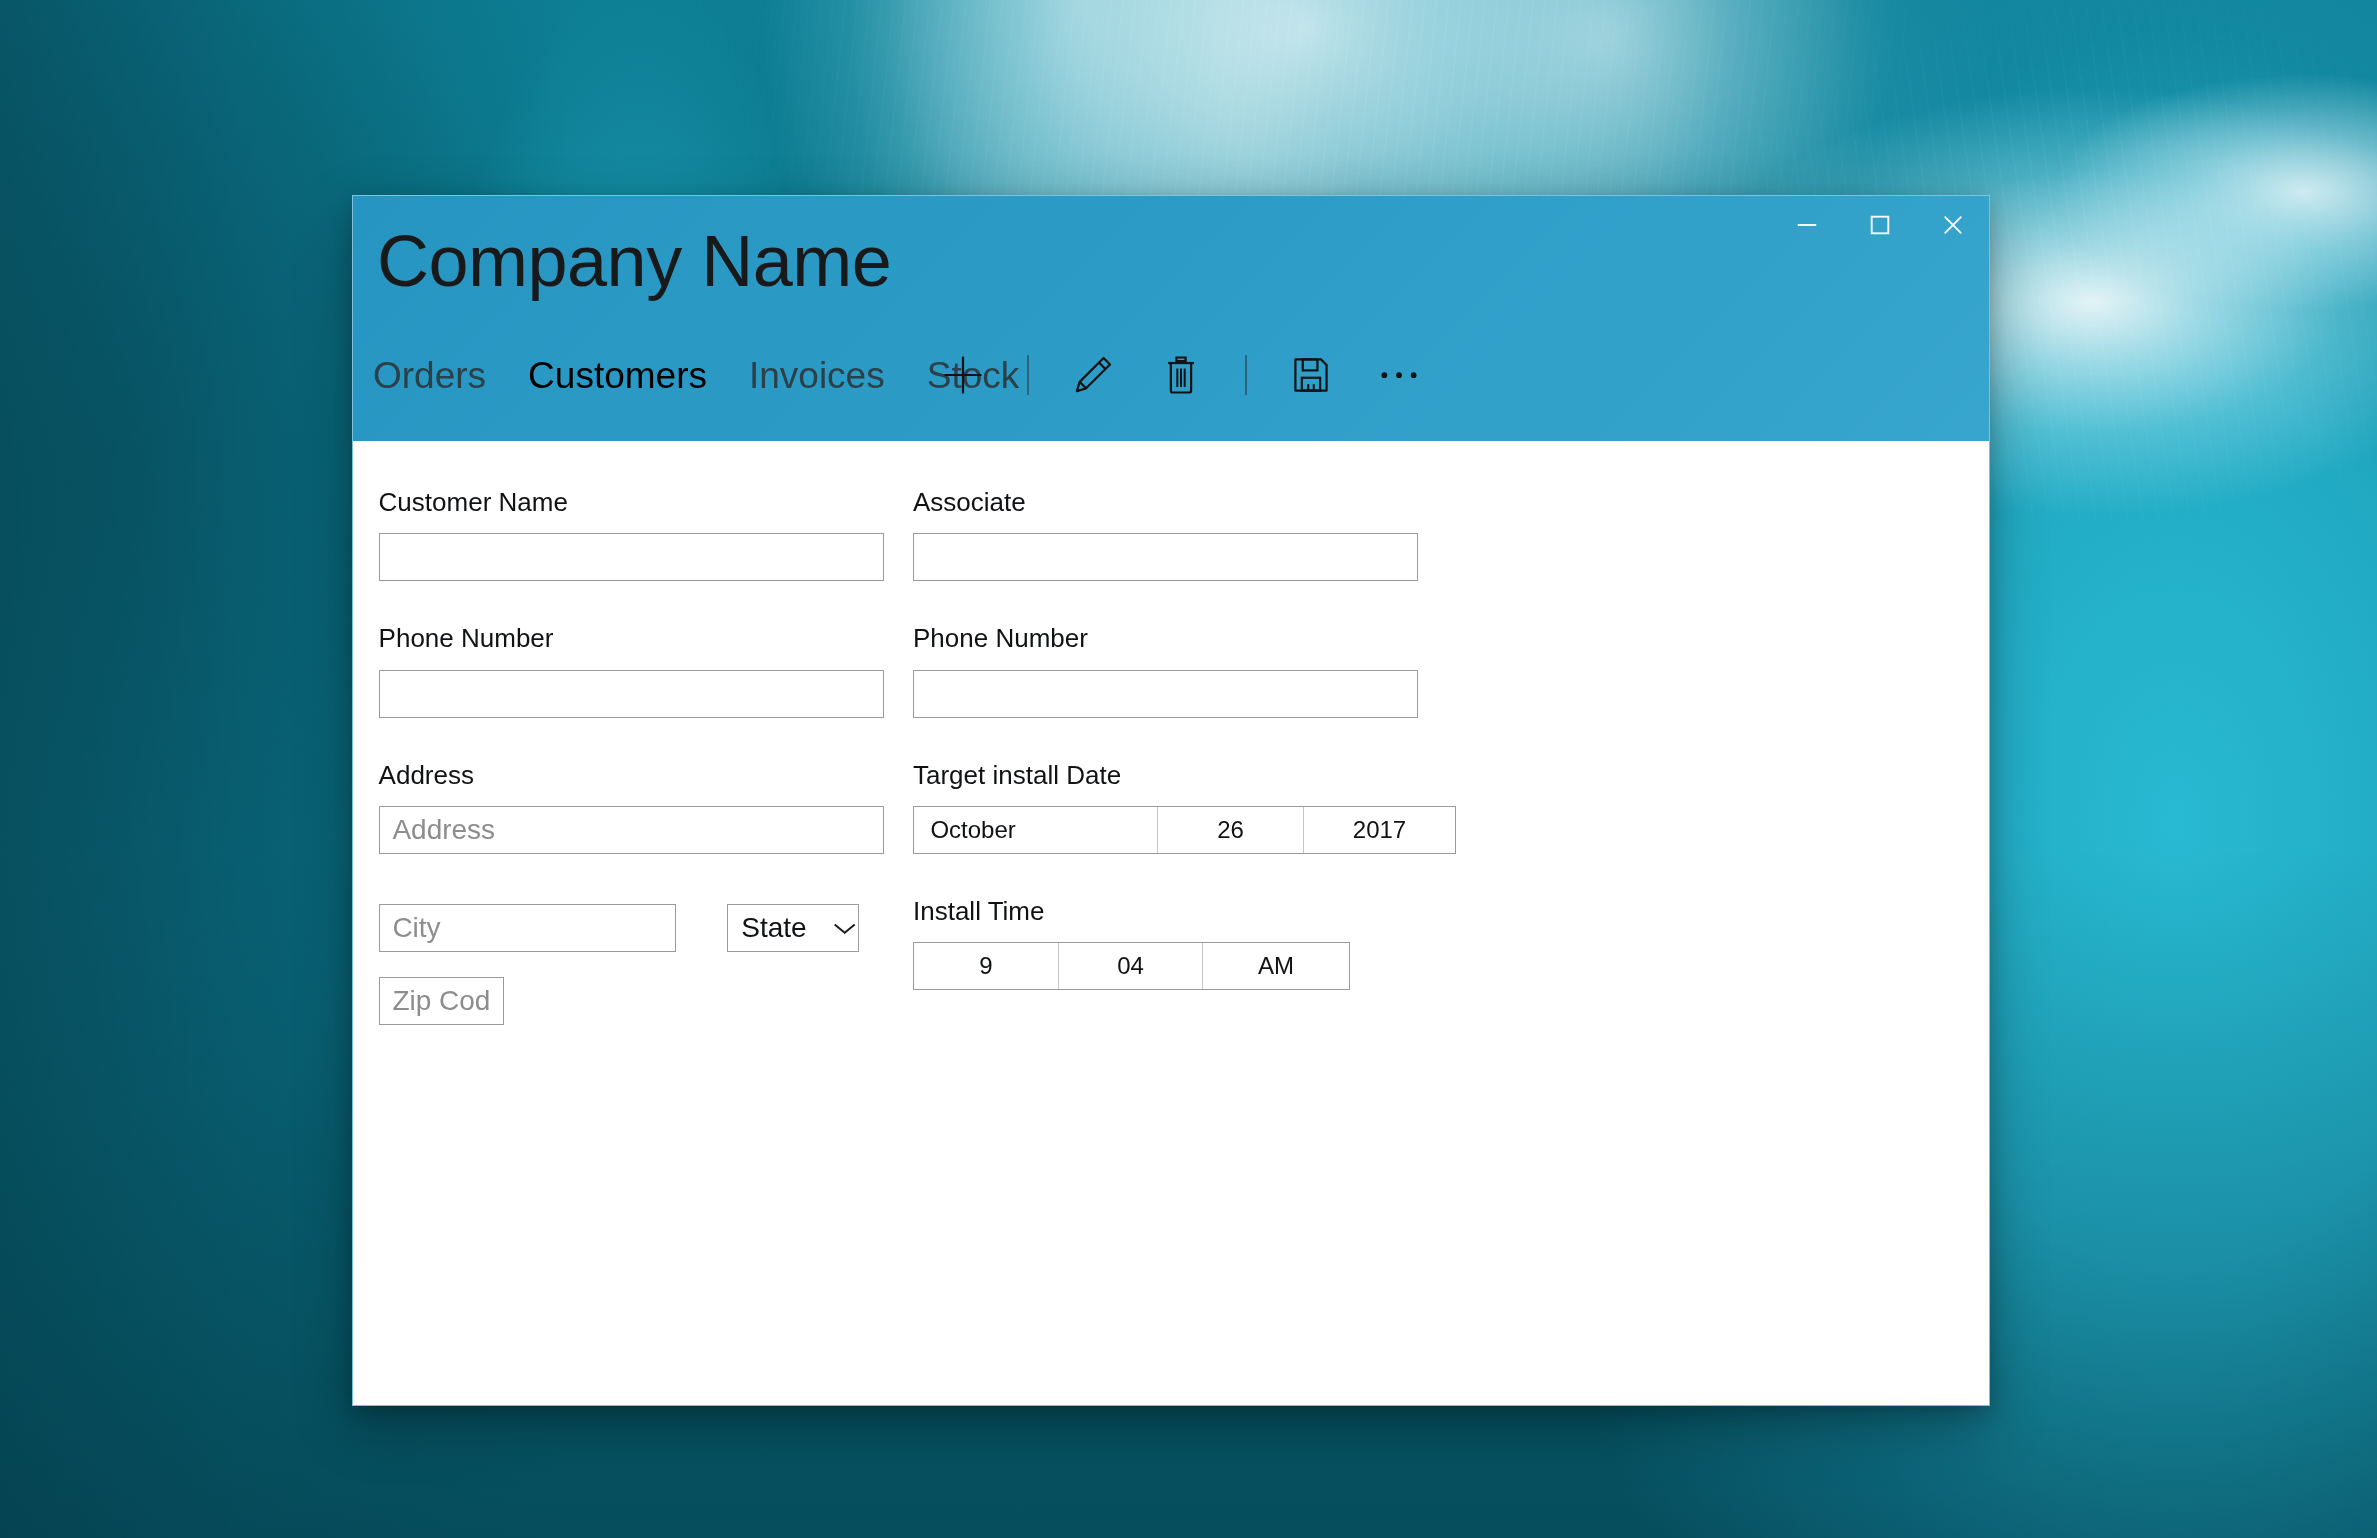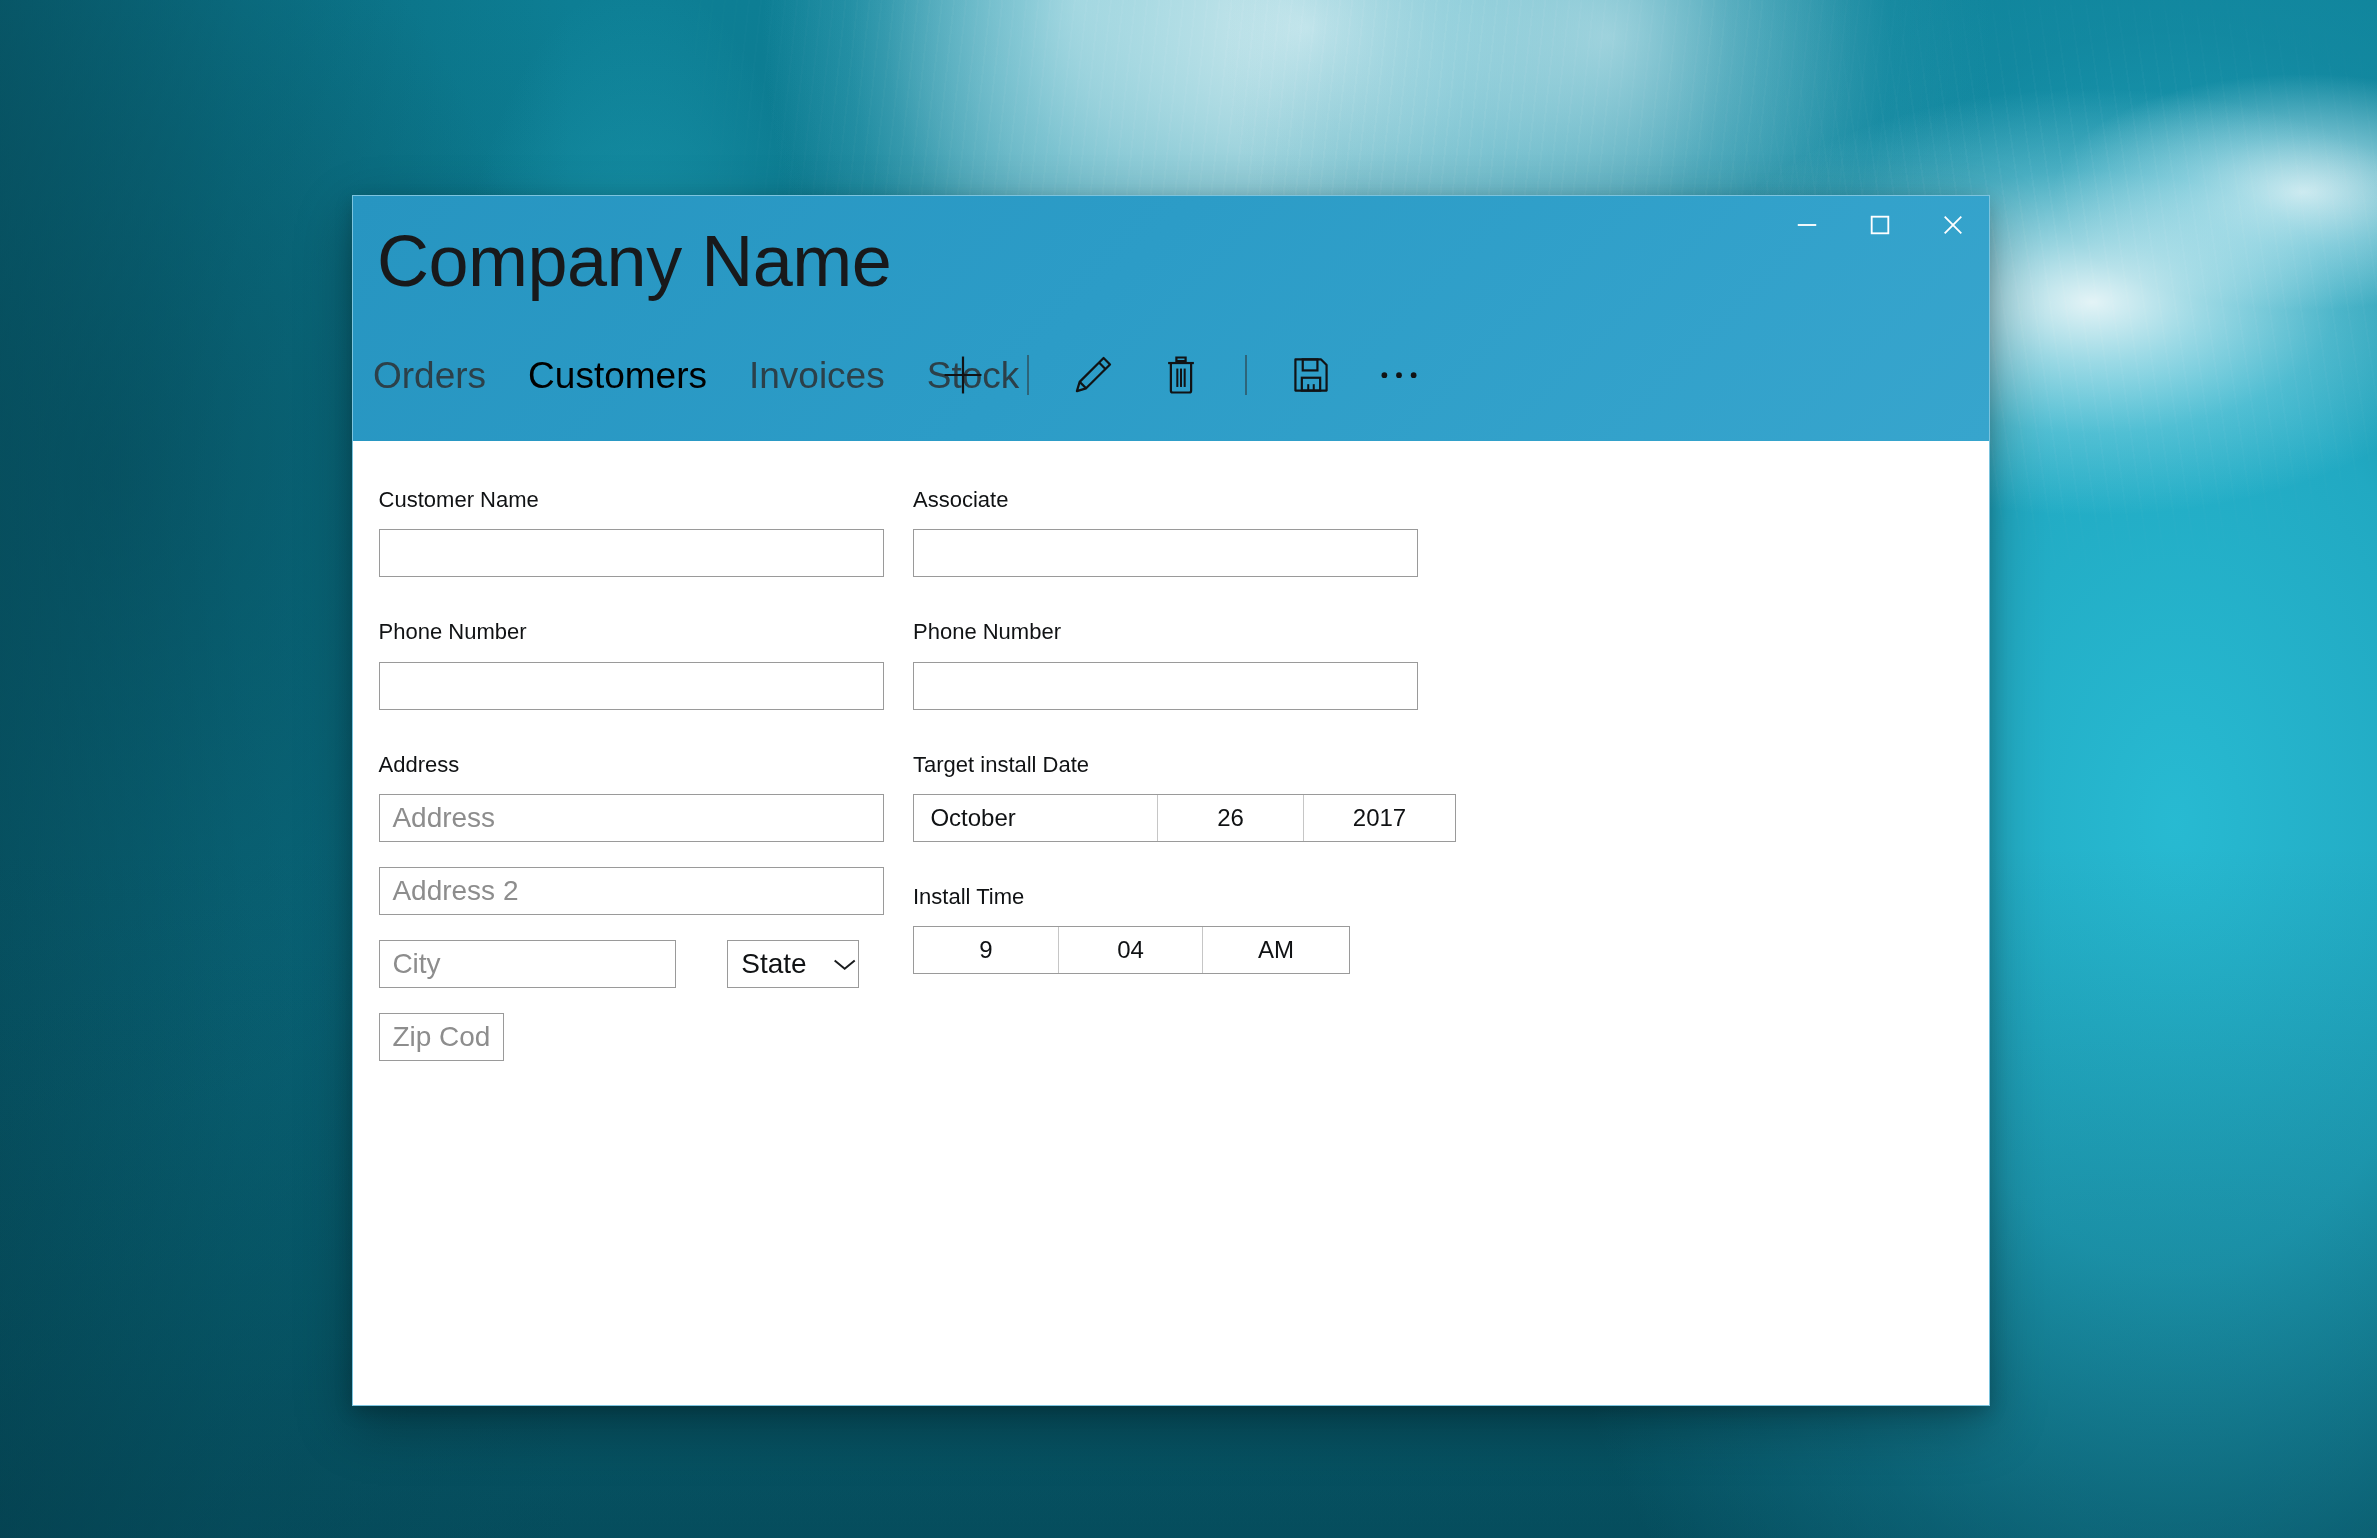--- a/index.html
+++ b/index.html
@@ -234,21 +234,21 @@
     height: calc(100% - 245px);
     background: #ffffff;
     padding: 48px 0 0 0;
   }
 
   .form-col { position: absolute; top: 48px; }
   #col-left  { left: 25.6px;  width: 749px; }
   #col-right { left: 560px; width: 749px; }
 
   .field-label {
-    font-size: 22px;
+    font-size: 26px;
     font-weight: 400;
     color: #101214;
     line-height: 1;
     margin-bottom: 18.3px;
     white-space: nowrap;
   }
 
   .text-input {
     width: 505px;
     height: 48px;
@@ -451,21 +451,20 @@
       <div class="field-label">Phone Number</div>
       <input class="text-input" type="text" placeholder="" style="">
 
       <div class="group-gap"></div>
 
       <div class="field-label">Address</div>
       <input class="text-input" type="text" placeholder="Address" style="">
 
       <div class="field-gap"></div>
 
-      <input class="text-input" type="text" placeholder="Address 2" style="">
 
       <div class="field-gap"></div>
 
       <div class="select-row">
         <input class="text-input city-input" type="text" placeholder="City" style="">
         <div class="dropdown">
           <span class="dropdown-value">State</span>
           <span>
             <svg width="27.4" height="16.4" viewBox="0 0 30 18">
               <polyline points="4,5 15,14 26,5" fill="none" stroke="#1a1c1e" stroke-width="2.2"></polyline>

